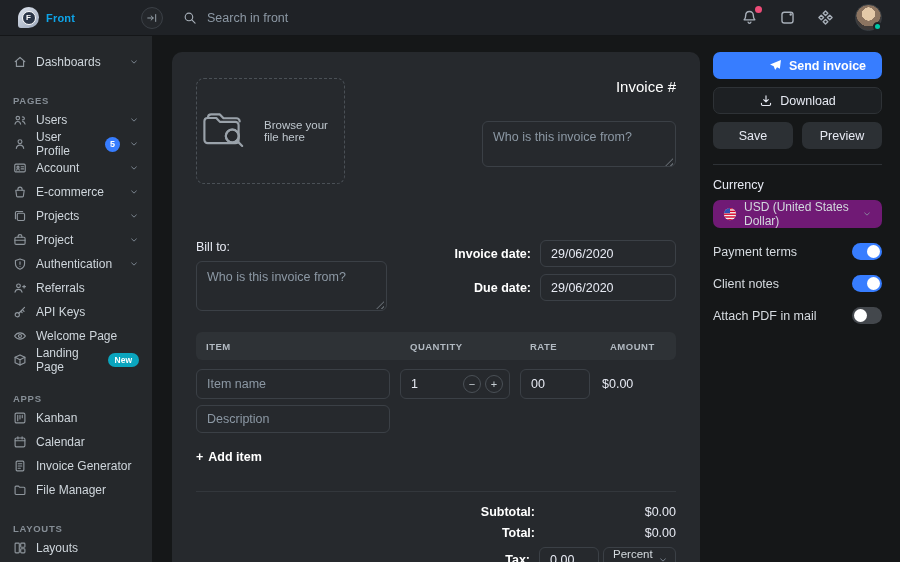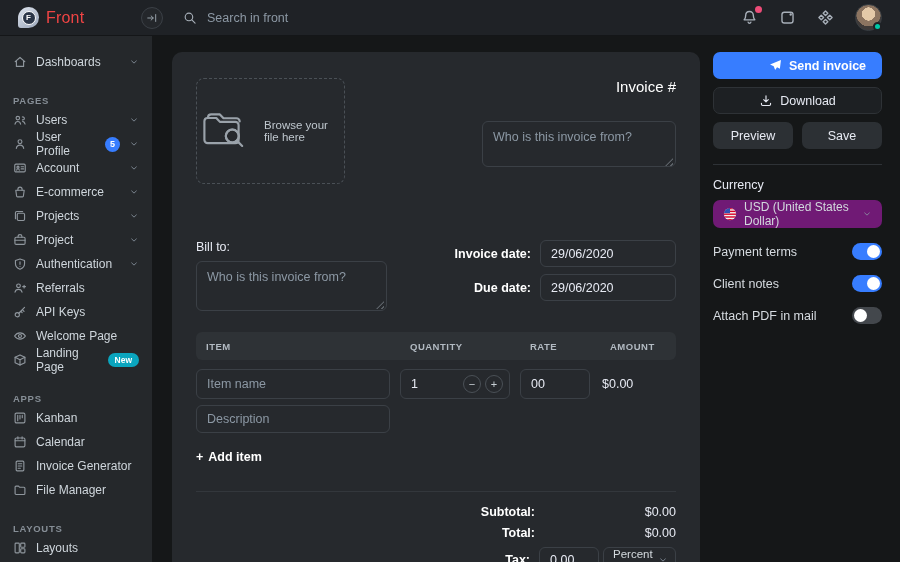--- a/index.html
+++ b/index.html
@@ -20,21 +20,21 @@
   .brand-badge{
     width:21px; height:21px; position:relative;
     background:linear-gradient(145deg,#dfe5ee,#9aa6ba);
     border-radius:52% 48% 50% 14%; display:flex; align-items:center; justify-content:center;
   }
   .brand-badge .inner{
     width:14px; height:14px; border-radius:50%; background:#2b3648;
     border:1.6px solid #fff; color:#fff; font-size:8px; font-weight:bold;
     display:flex; align-items:center; justify-content:center;
   }
-  .brand-name{ font-size:16px; font-weight:normal; color:#ef4444; letter-spacing:.2px; }
+  .brand-name{ font-size:11px; font-weight:bold; color:#0ea5e9; letter-spacing:.2px; }
   .collapse-btn{
     position:absolute; left:141px; top:7px; width:22px; height:22px; border-radius:50%;
     background:#24272b; border:1px solid #3b4046; color:#98a2ab;
     display:flex; align-items:center; justify-content:center; cursor:pointer; z-index:6;
   }
   .nav-search{ margin-left:31px; display:flex; align-items:center; gap:10px; color:#8c98a4; }
   .nav-search input{
     background:transparent; border:none; outline:none; color:#c6cdd4;
     font-size:12.5px; width:180px; font-family:inherit;
   }
@@ -546,22 +546,22 @@
     </button>
     <button class="btn btn-outline">
       <span style="width:14px;height:14px;display:flex;">
           <svg viewBox="0 0 16 16" width="14" height="14" fill="none" stroke="currentColor" stroke-width="1.3" stroke-linecap="round" stroke-linejoin="round">
             <path d="M8 2.2v6.6M5.4 6.4 8 9l2.6-2.6M2.8 10.6v1.2c0 .8.6 1.4 1.4 1.4h7.6c.8 0 1.4-.6 1.4-1.4v-1.2"></path>
           </svg>
         </span>
       <span>Download</span>
     </button>
     <div class="btn-pair">
+      <button class="btn btn-soft">Save</button>
       <button class="btn btn-soft">Preview</button>
-      <button class="btn btn-soft">Save</button>
     </div>
     <div class="side-hr"></div>
     <div class="currency-label">Currency</div>
     <div class="currency-select">
       <span style="width:14px;height:14px;display:flex;">
           <svg viewBox="0 0 16 16" width="14" height="14">
             <defs>
               <clipPath id="fc">
                 <circle cx="8" cy="8" r="7"></circle>
               </clipPath>

